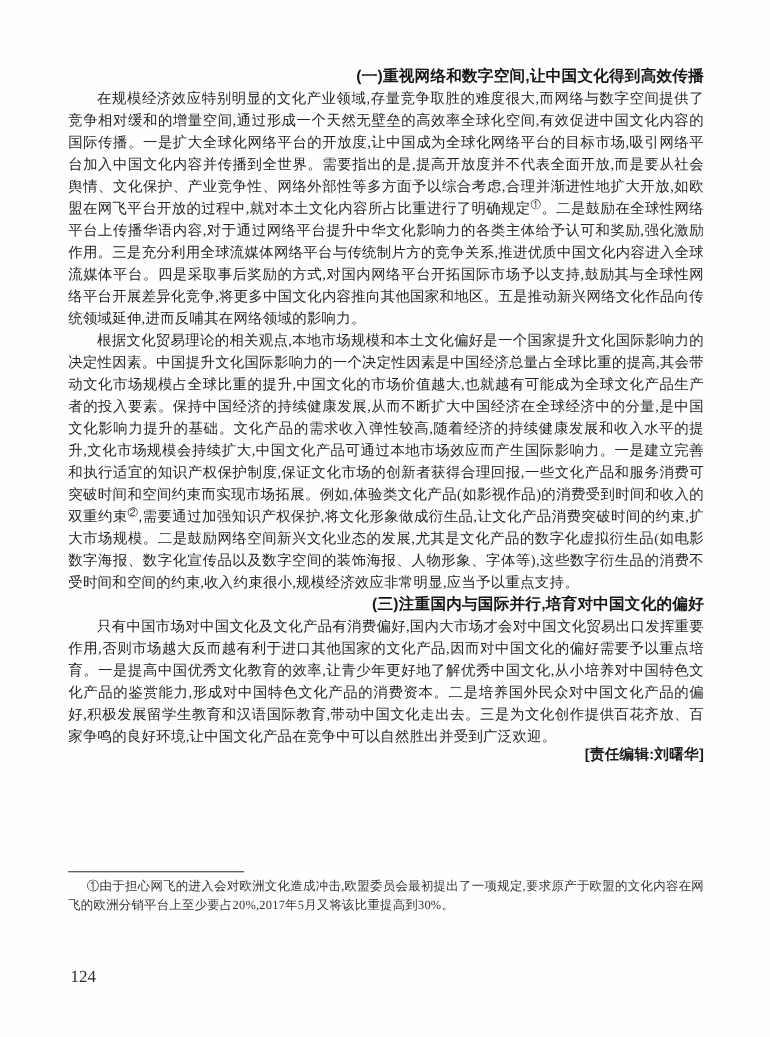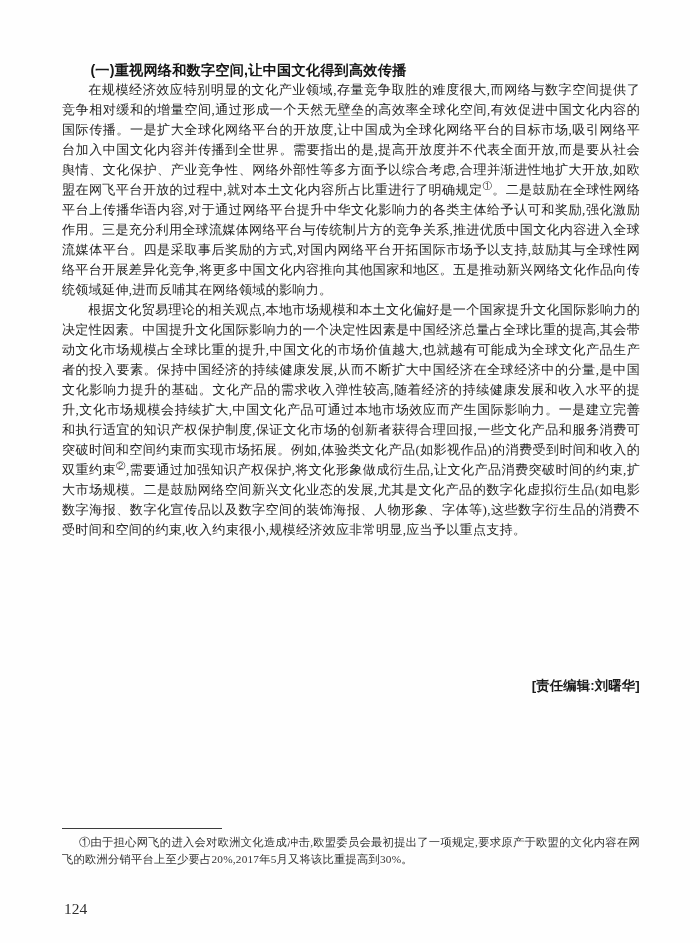--- a/index.html
+++ b/index.html
@@ -24,20 +24,21 @@
   }
   .sec-heading {
     margin: 0;
     font-family: "Liberation Sans", "DejaVu Sans", sans-serif;
     font-weight: bold;
     font-size: 14.2px;
     line-height: 20px;
     text-indent: 2em;
     color: #161616;
     letter-spacing: 0.2px;
+    text-align: right;
   }
   .body-para {
     margin: 0;
     font-size: 13.1px;
     line-height: 20px;
     letter-spacing: 0.25px;
     text-align: justify;
     text-indent: 2em;
     color: #262626;
   }
@@ -52,21 +53,21 @@
     top: 677px;
     font-family: "Liberation Sans", "DejaVu Sans", sans-serif;
     font-weight: bold;
     font-size: 13.3px;
     color: #1a1a1a;
     letter-spacing: 0.2px;
   }
   .footnotes {
     position: absolute;
     left: 62px;
-    top: 828px;
+    top: 792px;
     width: 578px;
   }
   .fn-rule {
     width: 160px;
     height: 0;
     border-top: 1.2px solid #3c3c3c;
     margin: 0 0 5px 0;
   }
   .footnote {
     margin: 0;
@@ -77,35 +78,36 @@
     text-indent: 1.5em;
     color: #333333;
   }
   .page-number {
     position: absolute;
     left: 64px;
     top: 880px;
     font-size: 15.5px;
     color: #2e2e2e;
     font-family: "Liberation Serif", "DejaVu Serif", serif;
-    margin-top: 20px;
   }
 </style>
 </head>
 <body>
 
 <div class="page">
 
   <div class="article">
 
     <h3 class="sec-heading">(一)重视网络和数字空间,让中国文化得到高效传播</h3>
     <p class="body-para">在规模经济效应特别明显的文化产业领域,存量竞争取胜的难度很大,而网络与数字空间提供了竞争相对缓和的增量空间,通过形成一个天然无壁垒的高效率全球化空间,有效促进中国文化内容的国际传播。一是扩大全球化网络平台的开放度,让中国成为全球化网络平台的目标市场,吸引网络平台加入中国文化内容并传播到全世界。需要指出的是,提高开放度并不代表全面开放,而是要从社会舆情、文化保护、产业竞争性、网络外部性等多方面予以综合考虑,合理并渐进性地扩大开放,如欧盟在网飞平台开放的过程中,就对本土文化内容所占比重进行了明确规定<sup>①</sup>。二是鼓励在全球性网络平台上传播华语内容,对于通过网络平台提升中华文化影响力的各类主体给予认可和奖励,强化激励作用。三是充分利用全球流媒体网络平台与传统制片方的竞争关系,推进优质中国文化内容进入全球流媒体平台。四是采取事后奖励的方式,对国内网络平台开拓国际市场予以支持,鼓励其与全球性网络平台开展差异化竞争,将更多中国文化内容推向其他国家和地区。五是推动新兴网络文化作品向传统领域延伸,进而反哺其在网络领域的影响力。</p>
 
     <p class="body-para">根据文化贸易理论的相关观点,本地市场规模和本土文化偏好是一个国家提升文化国际影响力的决定性因素。中国提升文化国际影响力的一个决定性因素是中国经济总量占全球比重的提高,其会带动文化市场规模占全球比重的提升,中国文化的市场价值越大,也就越有可能成为全球文化产品生产者的投入要素。保持中国经济的持续健康发展,从而不断扩大中国经济在全球经济中的分量,是中国文化影响力提升的基础。文化产品的需求收入弹性较高,随着经济的持续健康发展和收入水平的提升,文化市场规模会持续扩大,中国文化产品可通过本地市场效应而产生国际影响力。一是建立完善和执行适宜的知识产权保护制度,保证文化市场的创新者获得合理回报,一些文化产品和服务消费可突破时间和空间约束而实现市场拓展。例如,体验类文化产品(如影视作品)的消费受到时间和收入的双重约束<sup>②</sup>,需要通过加强知识产权保护,将文化形象做成衍生品,让文化产品消费突破时间的约束,扩大市场规模。二是鼓励网络空间新兴文化业态的发展,尤其是文化产品的数字化虚拟衍生品(如电影数字海报、数字化宣传品以及数字空间的装饰海报、人物形象、字体等),这些数字衍生品的消费不受时间和空间的约束,收入约束很小,规模经济效应非常明显,应当予以重点支持。</p>
 
+    <h3 class="sec-heading">(三)注重国内与国际并行,培育对中国文化的偏好</h3>
+    <p class="body-para">只有中国市场对中国文化及文化产品有消费偏好,国内大市场才会对中国文化贸易出口发挥重要作用,否则市场越大反而越有利于进口其他国家的文化产品,因而对中国文化的偏好需要予以重点培育。一是提高中国优秀文化教育的效率,让青少年更好地了解优秀中国文化,从小培养对中国特色文化产品的鉴赏能力,形成对中国特色文化产品的消费资本。二是培养国外民众对中国文化产品的偏好,积极发展留学生教育和汉语国际教育,带动中国文化走出去。三是为文化创作提供百花齐放、百家争鸣的良好环境,让中国文化产品在竞争中可以自然胜出并受到广泛欢迎。</p>
 
   </div>
 
   <div class="editor-credit">[责任编辑:刘曙华]</div>
 
   <div class="footnotes">
     <div class="fn-rule"></div>
     <p class="footnote">①由于担心网飞的进入会对欧洲文化造成冲击,欧盟委员会最初提出了一项规定,要求原产于欧盟的文化内容在网飞的欧洲分销平台上至少要占20%,2017年5月又将该比重提高到30%。</p>
   </div>
 

